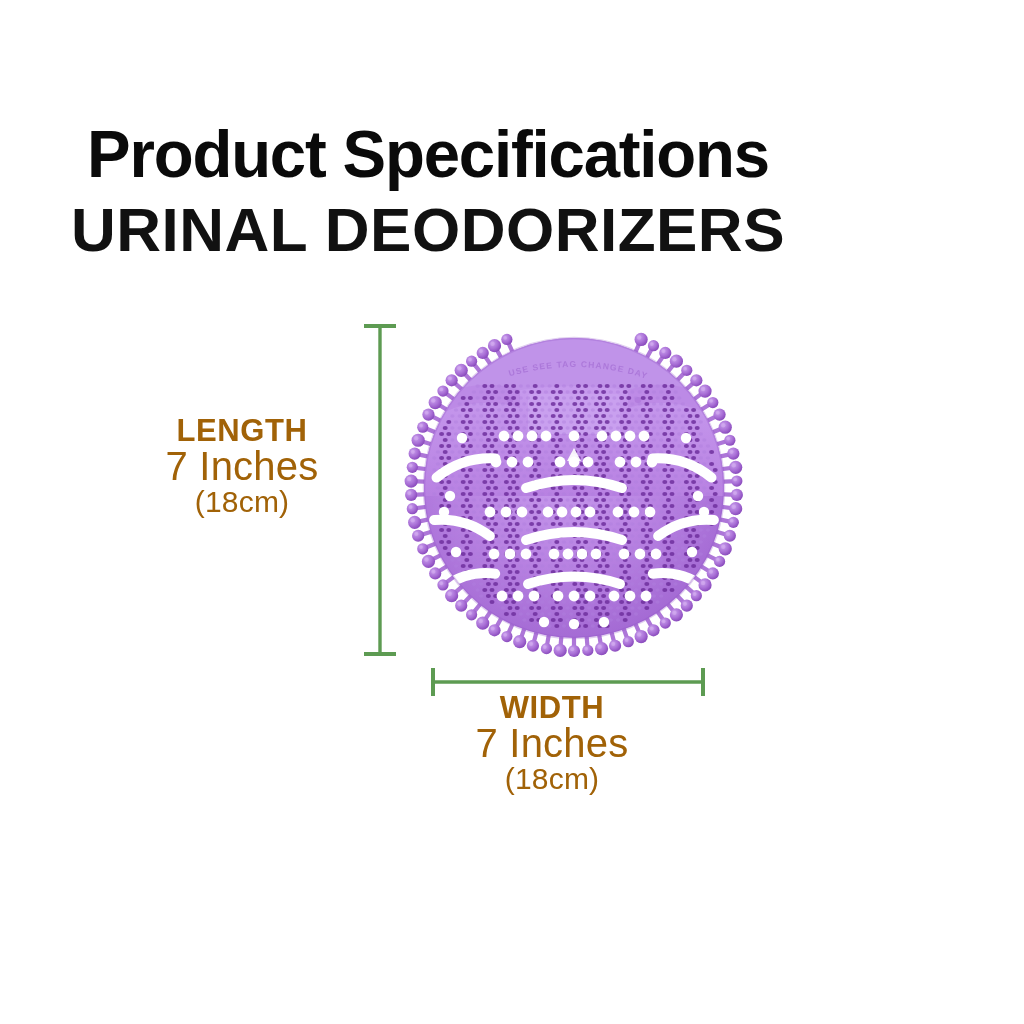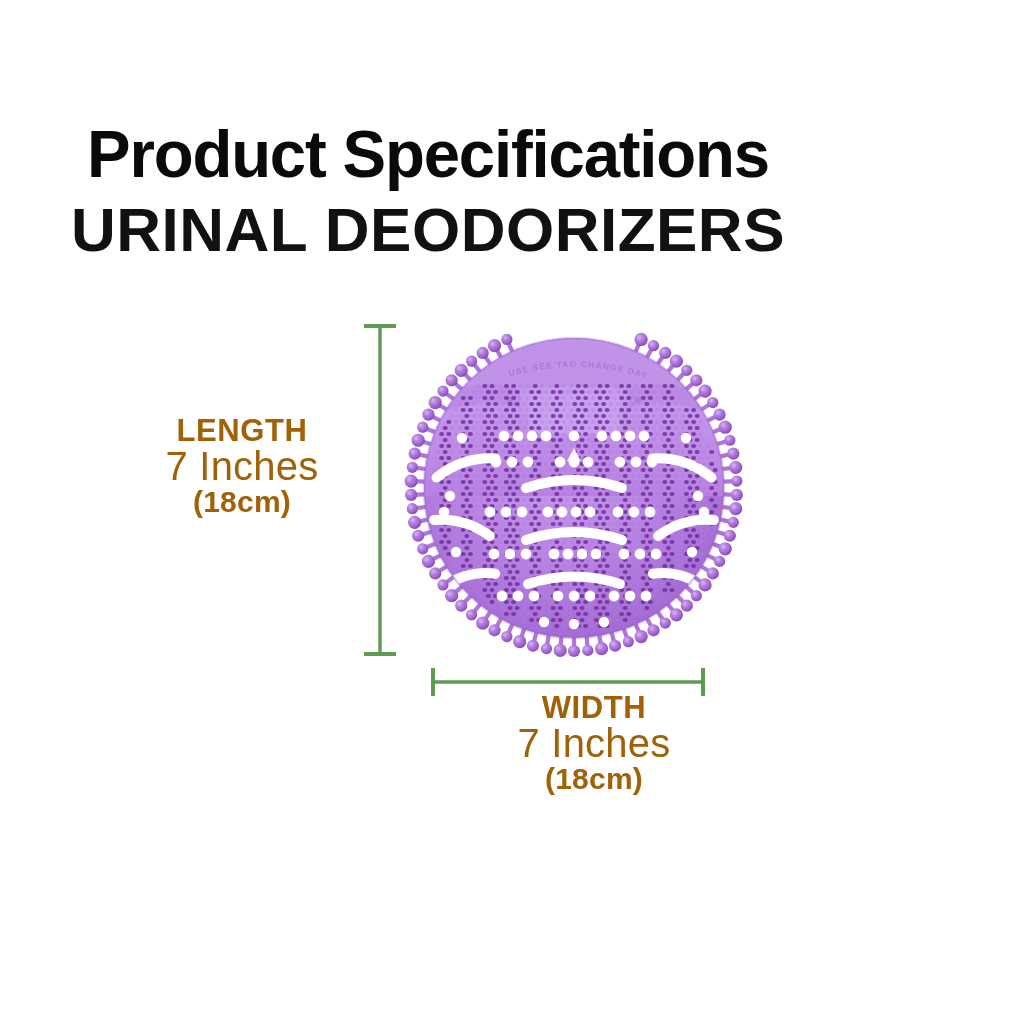--- a/index.html
+++ b/index.html
@@ -65,33 +65,33 @@
     line-height: 36px;
     letter-spacing: 0.6px;
   }
   .dim-label .dim-value {
     font-weight: 400;
     font-size: 40px;
     line-height: 35px;
     letter-spacing: 0.2px;
   }
   .dim-label .dim-metric {
-    font-weight: 700;
+    font-weight: 400;
     font-size: 30px;
     line-height: 35px;
     letter-spacing: 0.2px;
   }
 
   #length-label {
     left: 118px;
     top: 413px;
     width: 248px;
   }
   #width-label {
-    left: 468px;
+    left: 426px;
     top: 690px;
     width: 252px;
   }
 
   
   .rule {
     position: absolute;
   }
 
   

